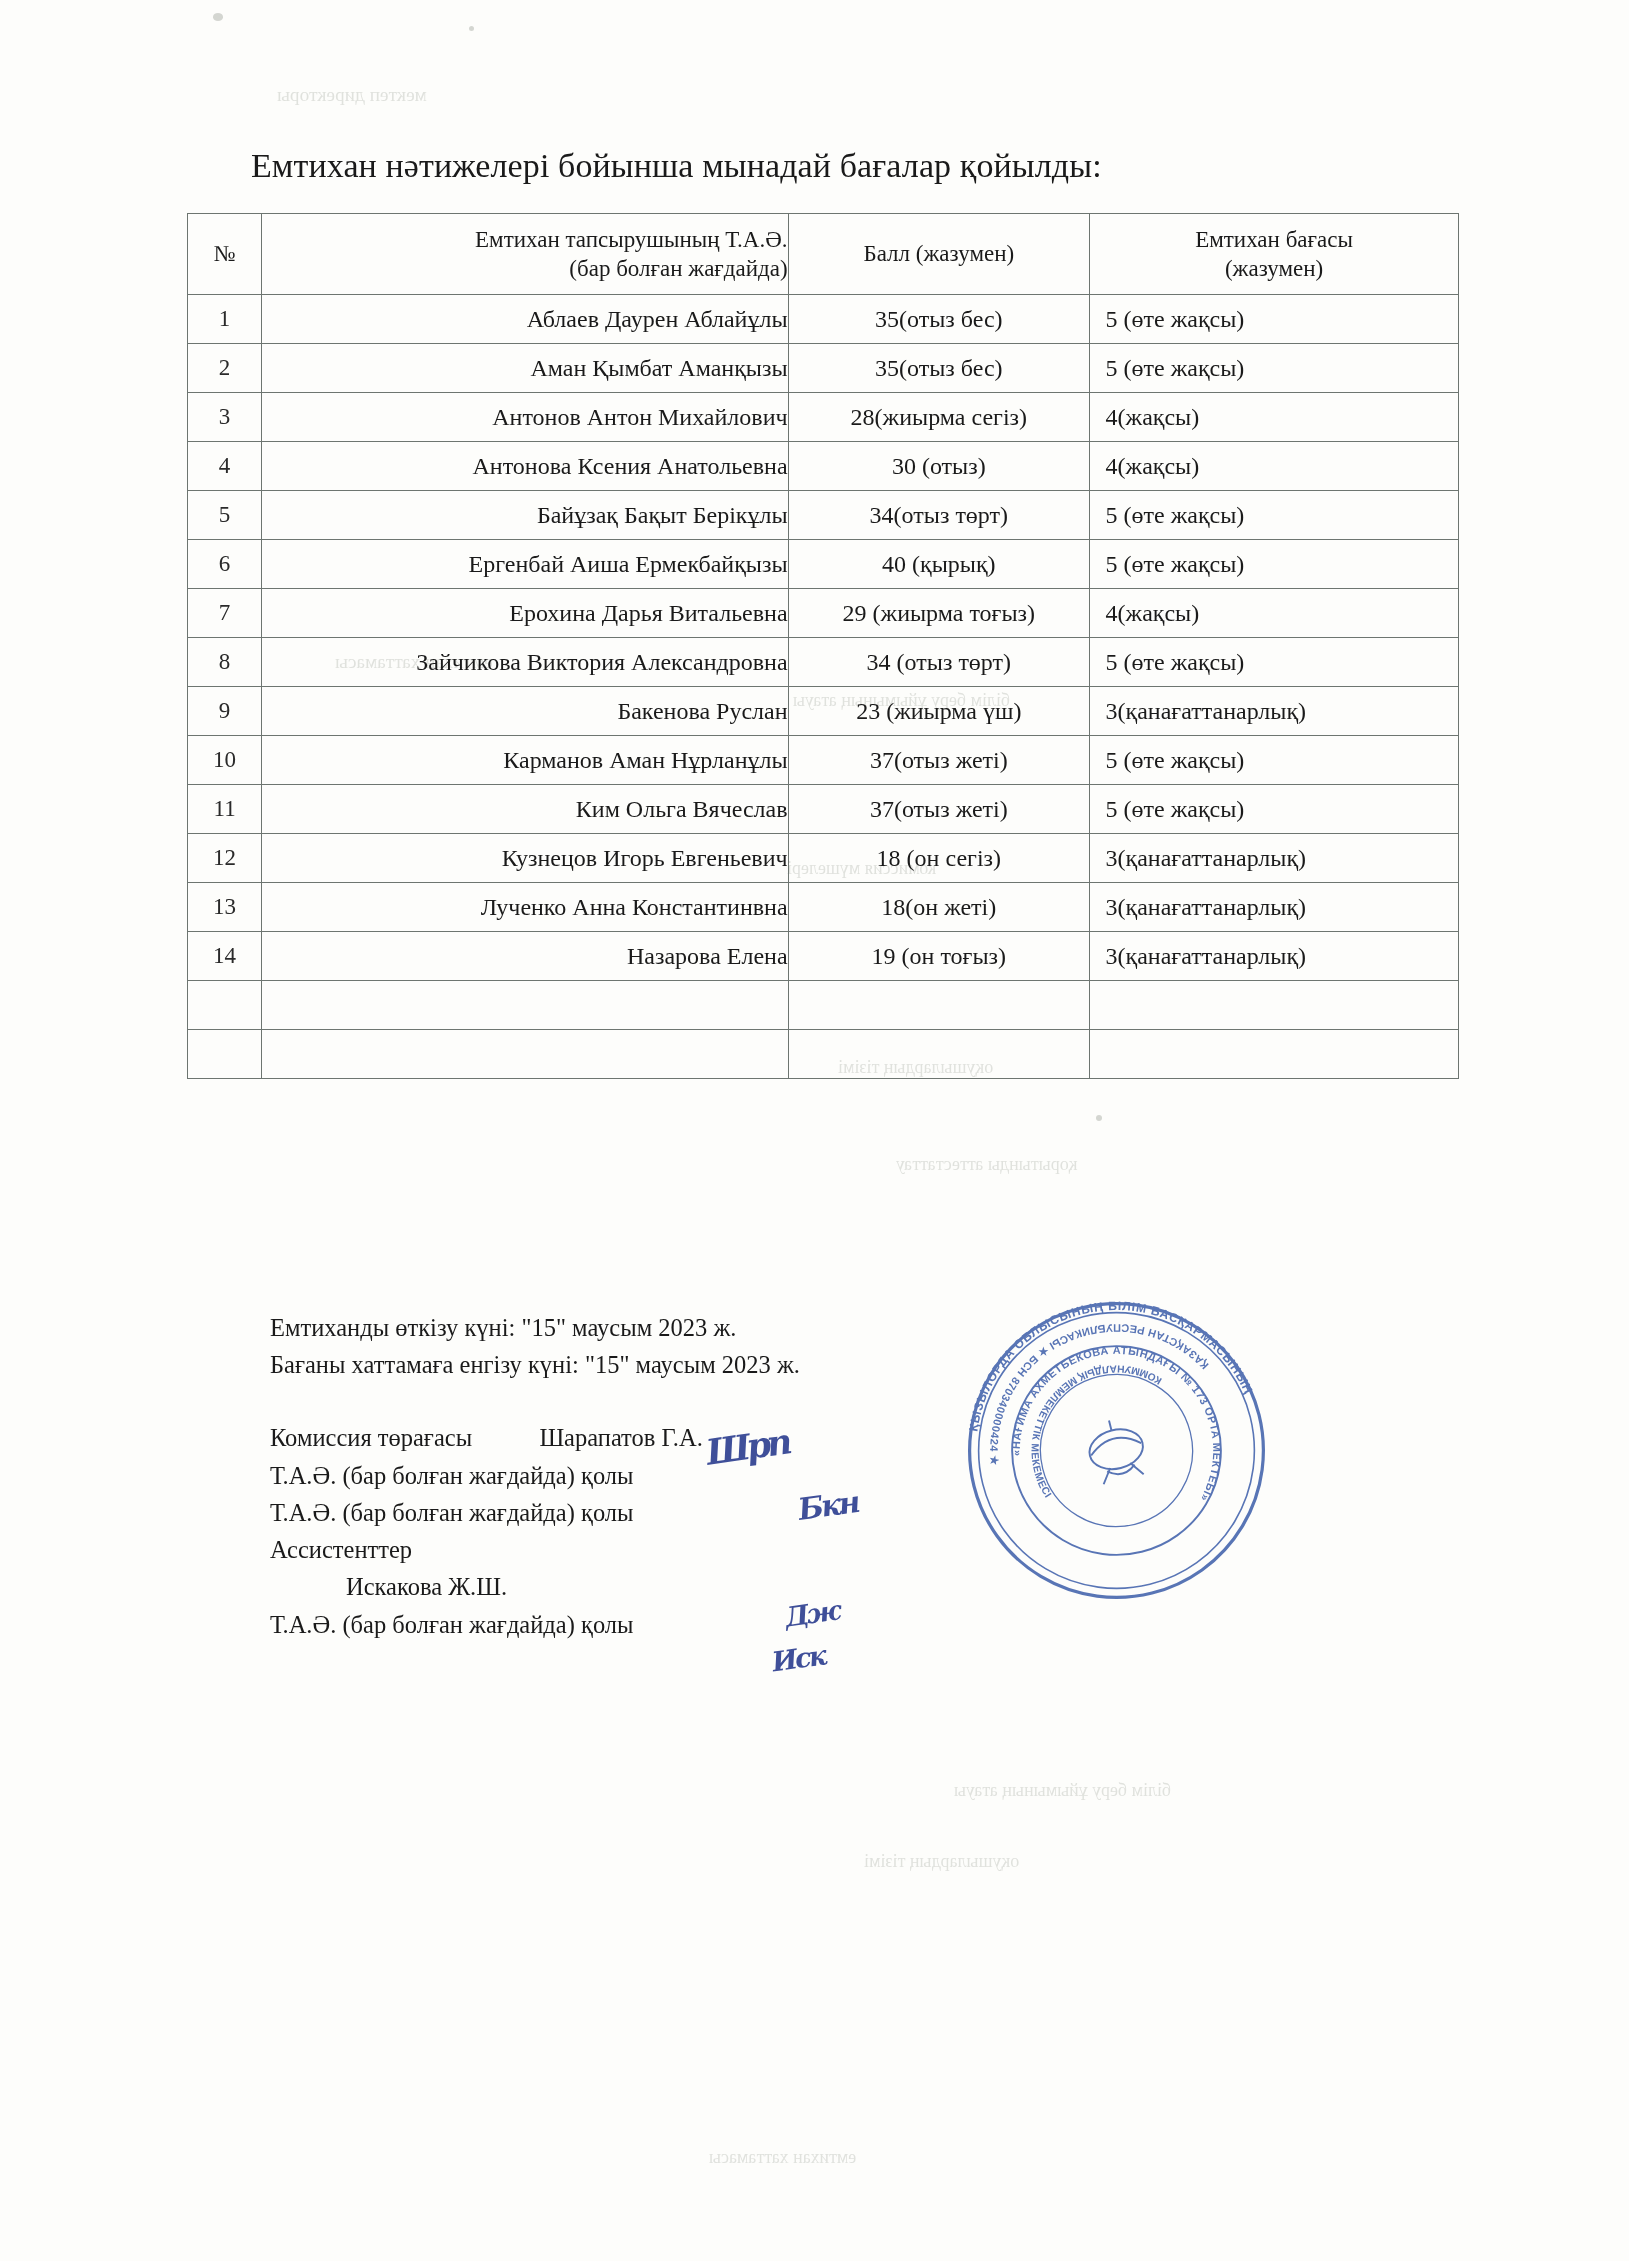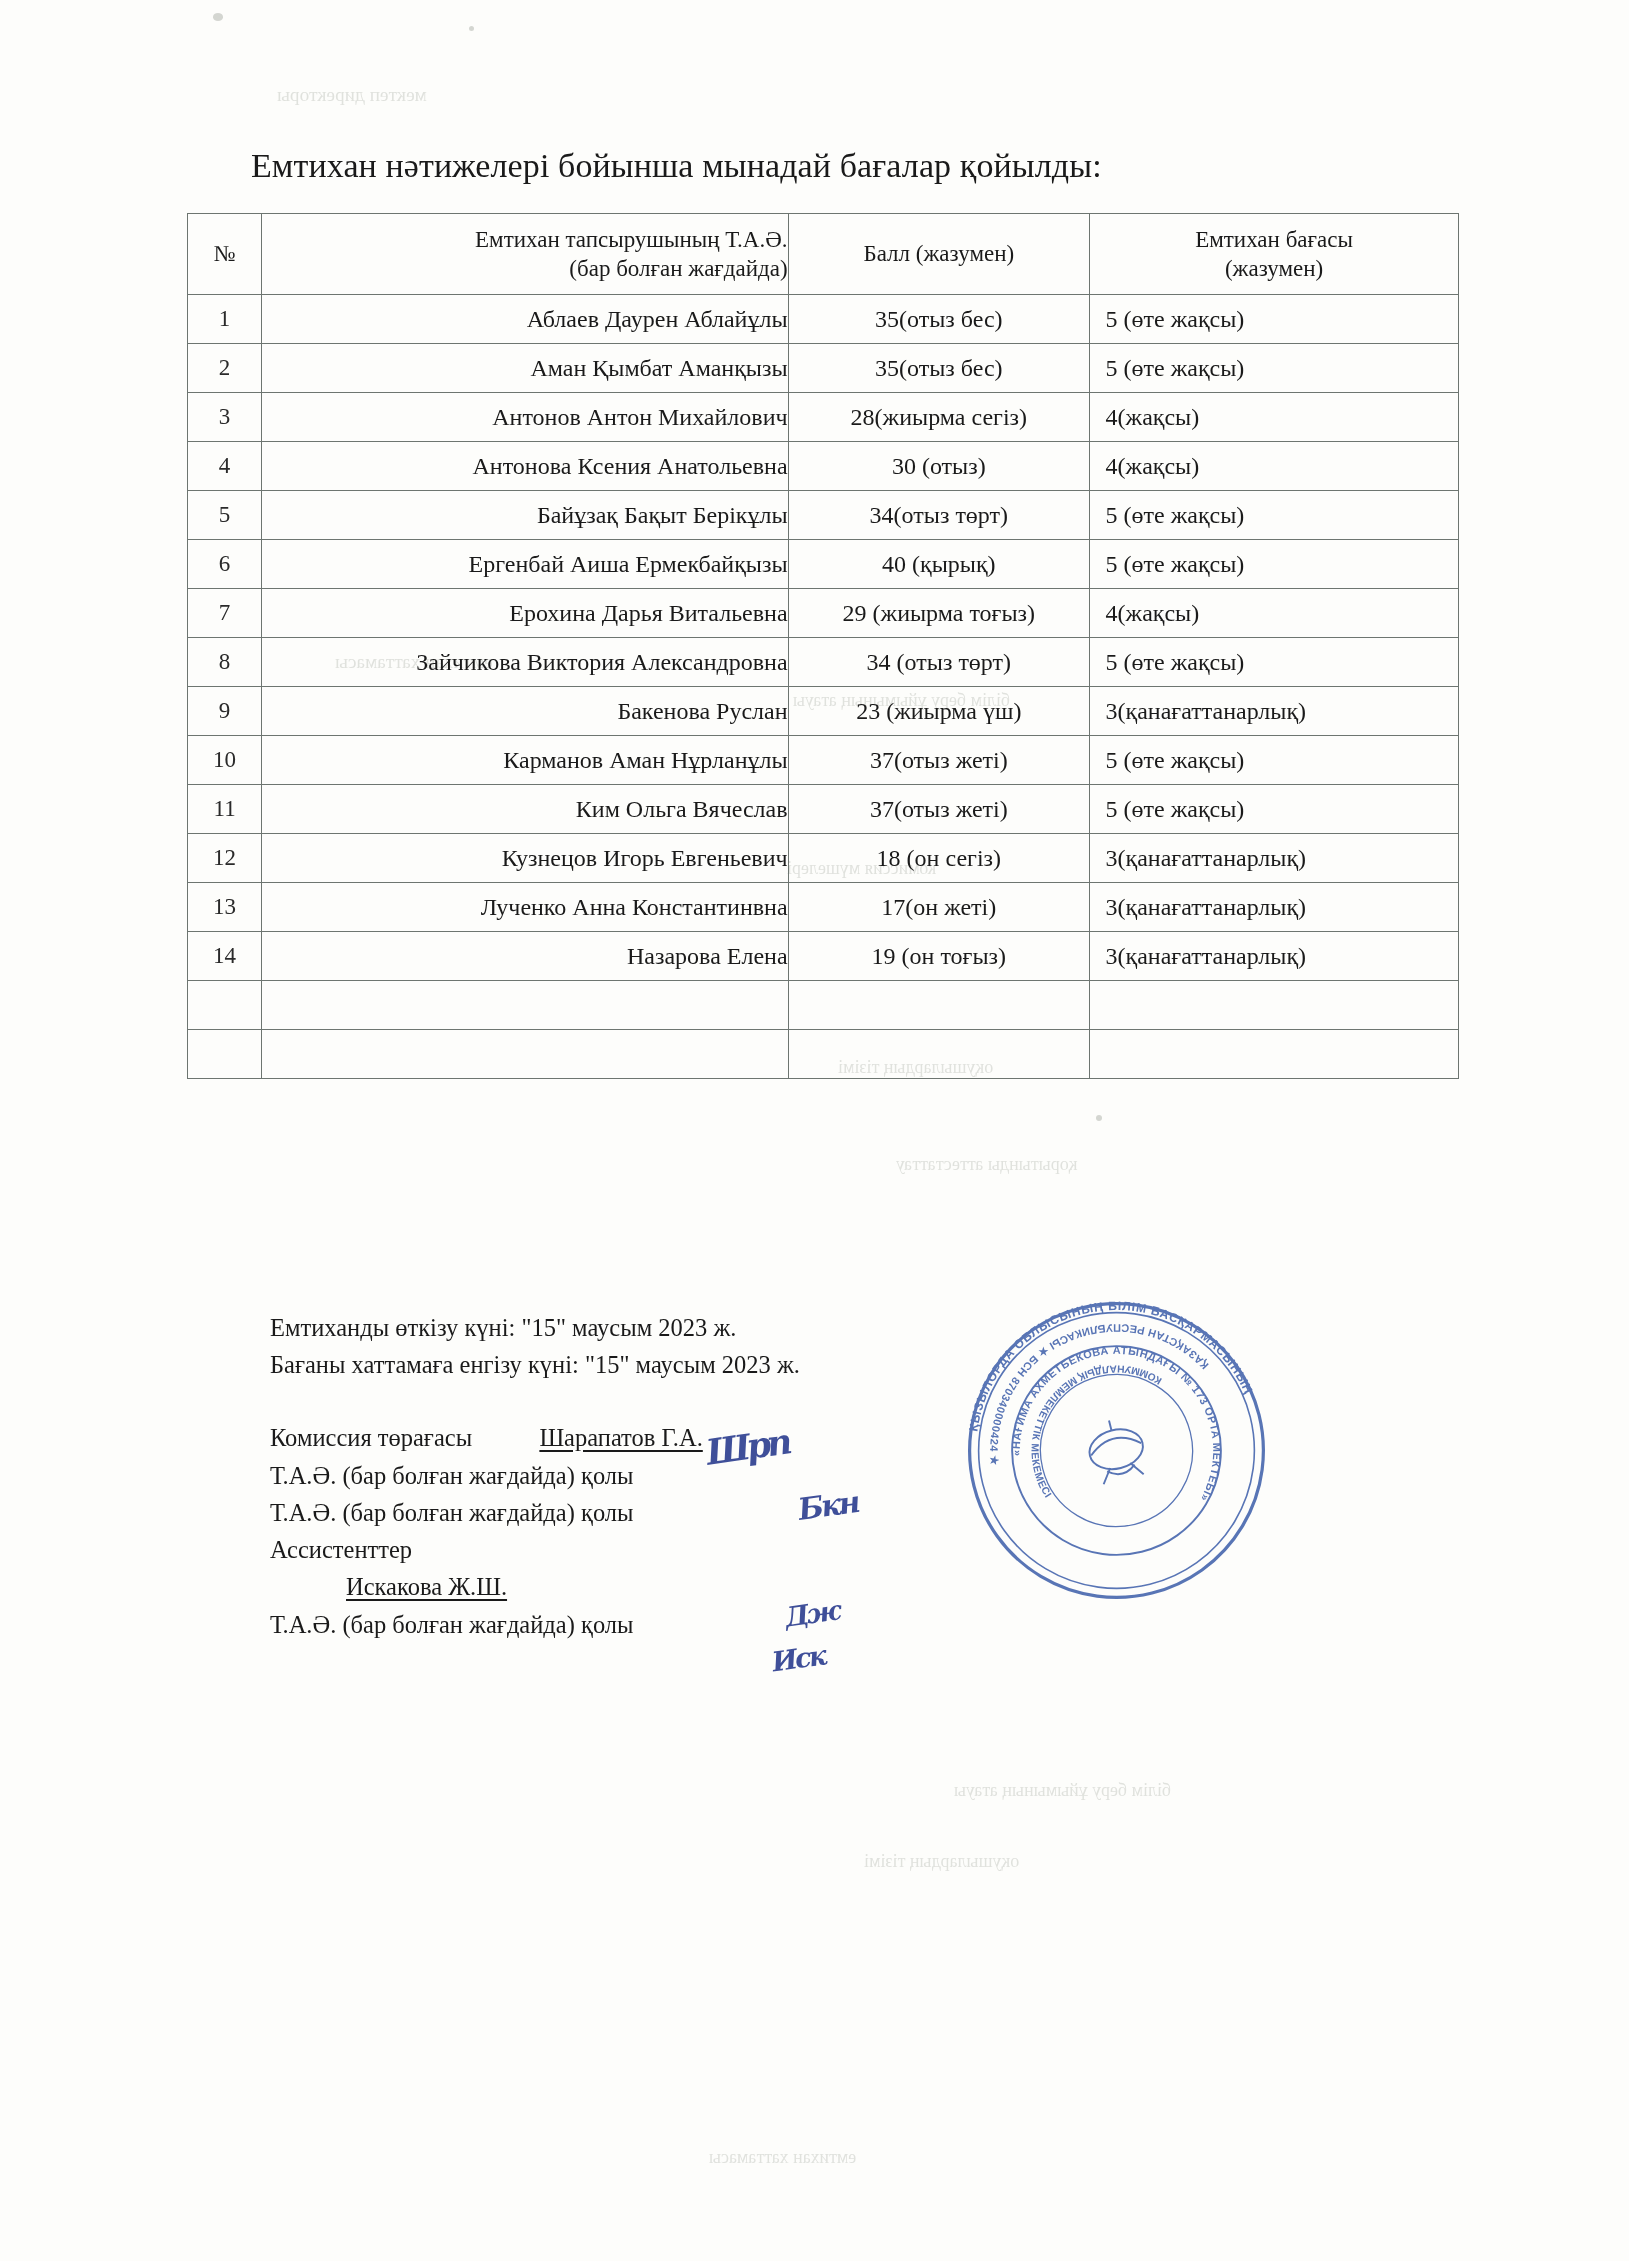--- a/index.html
+++ b/index.html
@@ -81,21 +81,21 @@
   
   .footer {
     position: absolute;
     left: 270px;
     top: 1309px;
     font-size: 24.5px;
     line-height: 1.52;
   }
   .footer .dates { margin-bottom: 36px; }
   .footer .row { white-space: nowrap; }
-  .u { text-decoration: underline; text-underline-offset: 3.9px; }
+  .u { text-underline-offset: 3.9px; }
   .indent { display: inline-block; width: 55px; }
 
   .sig-line { position: relative; }
 
   
   .hand {
     position: absolute;
     color: #2b3d8f;
     font-family: "DejaVu Serif", serif;
     font-style: italic;
@@ -228,21 +228,21 @@
         </tr>
         <tr>
           <td class="col-num">12</td>
           <td class="col-name">Кузнецов Игорь Евгеньевич</td>
           <td class="col-score">18 (он сегіз)</td>
           <td class="col-mark">3(қанағаттанарлық)</td>
         </tr>
         <tr>
           <td class="col-num">13</td>
           <td class="col-name">Лученко Анна Константинвна</td>
-          <td class="col-score">17(он жеті)</td>
+          <td class="col-score">18(он жеті)</td>
           <td class="col-mark">3(қанағаттанарлық)</td>
         </tr>
         <tr>
           <td class="col-num">14</td>
           <td class="col-name">Назарова Елена</td>
           <td class="col-score">19 (он тоғыз)</td>
           <td class="col-mark">3(қанағаттанарлық)</td>
         </tr>
         <tr class="empty-row">
           <td class="col-num">&nbsp;</td>

